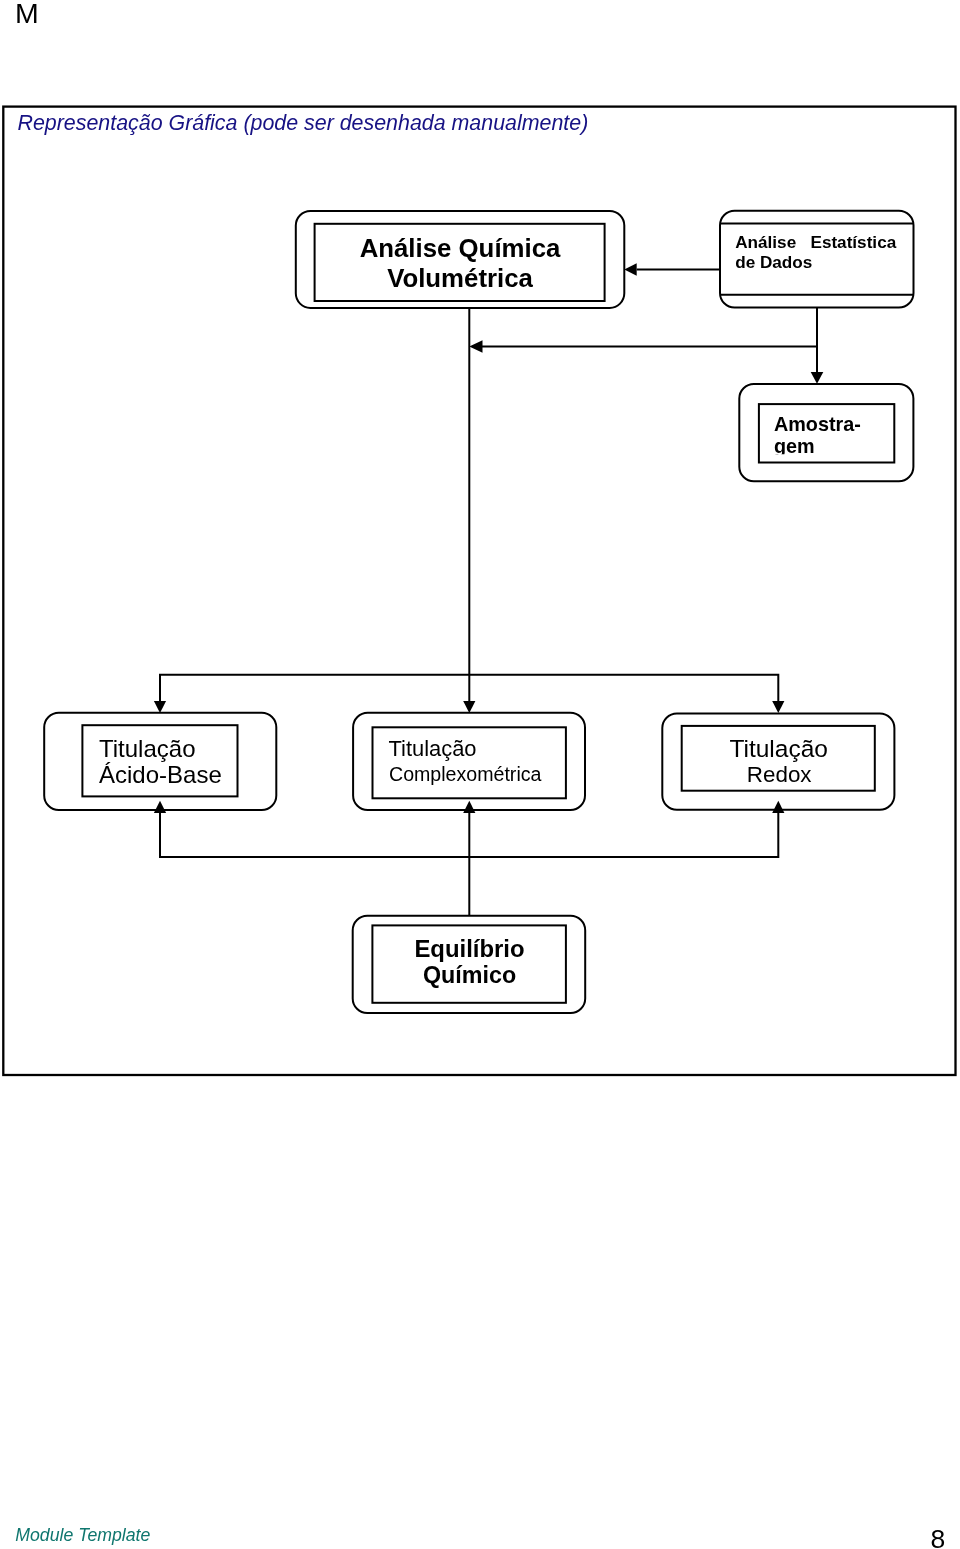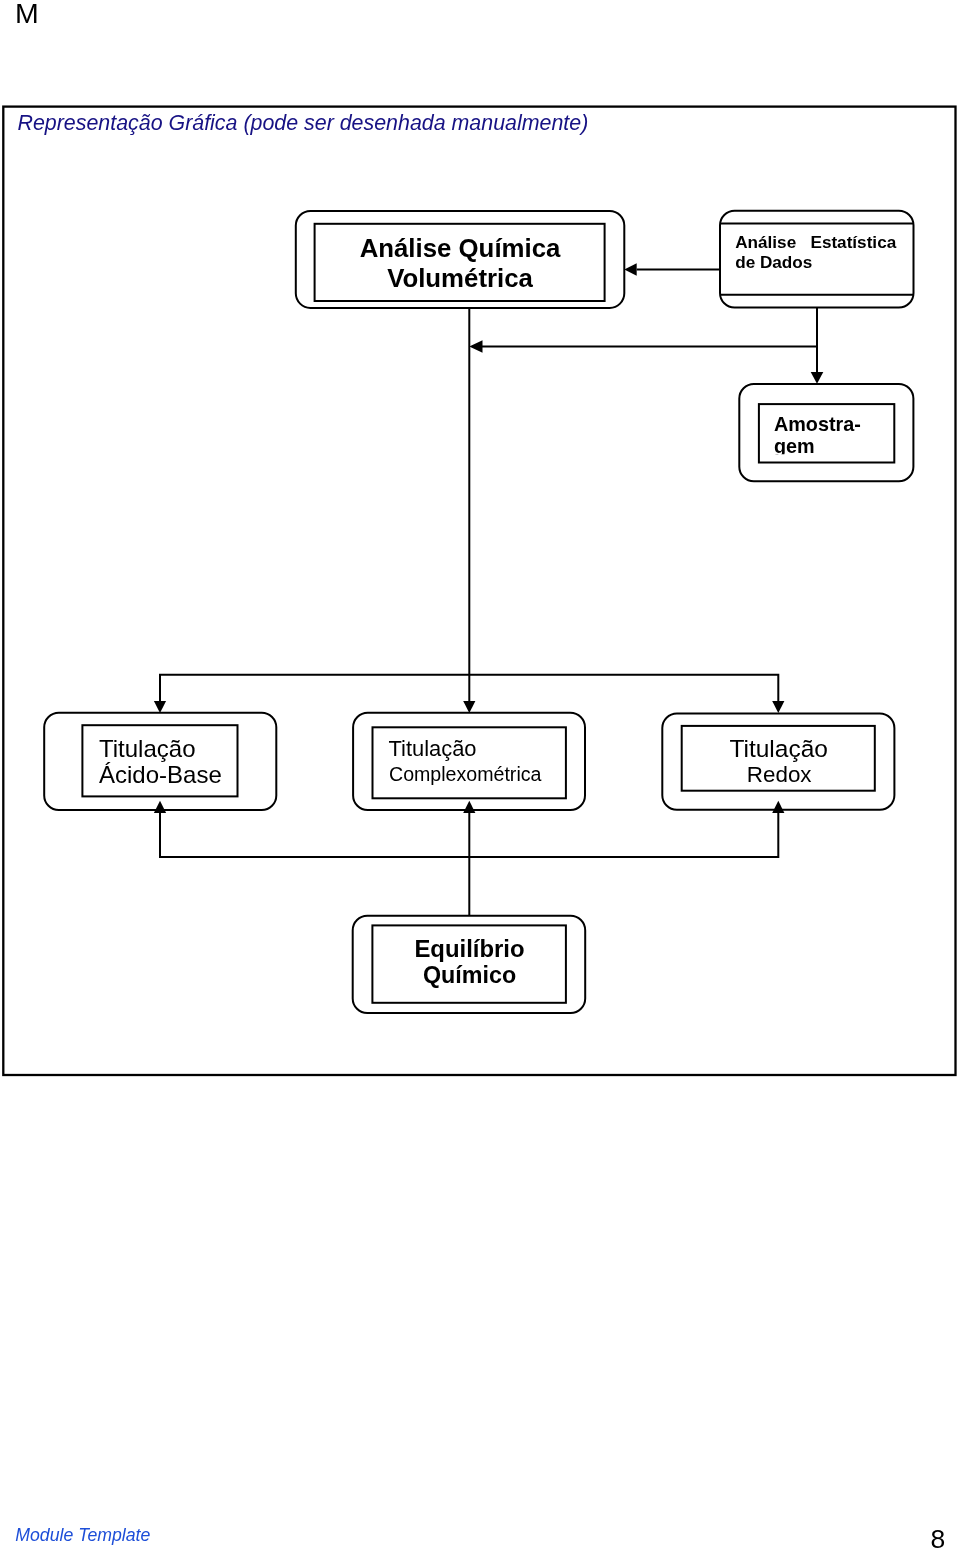--- a/index.html
+++ b/index.html
@@ -1,19 +1,19 @@
 <!DOCTYPE html>
 <html><head>
 <meta charset="utf-8">
 <style>
   html,body{margin:0;padding:0;background:#ffffff;}
   body{width:960px;height:1549px;font-family:"Liberation Sans",sans-serif;position:relative;overflow:hidden;}
   #page{position:absolute;left:0;top:0;width:960px;height:1549px;background:#ffffff;}
   .hdr{position:absolute;left:14.9px;top:2px;font-size:28.5px;line-height:22px;color:#000;}
-  .ftr-l{position:absolute;left:15.3px;top:1527.5px;font-size:17.7px;line-height:14px;font-style:italic;color:#1d4ed8;}
+  .ftr-l{position:absolute;left:15.3px;top:1527.5px;font-size:17.7px;line-height:14px;font-style:italic;color:#0f766e;}
   .ftr-r{position:absolute;left:930.4px;top:1529.5px;font-size:26.5px;line-height:18px;color:#000;}
   #diagram{position:absolute;left:0;top:0;}
   .bx-outer{fill:#fff;stroke:#000;stroke-width:2;}
   .bx-inner{fill:none;stroke:#000;stroke-width:2;}
   .conn{stroke:#000;stroke-width:2;fill:none;}
   .ahead{fill:#000;}
   svg text{white-space:pre;}
   .lbl{fill:#000;text-anchor:middle;}
   .b{font-weight:bold;}
 </style>

